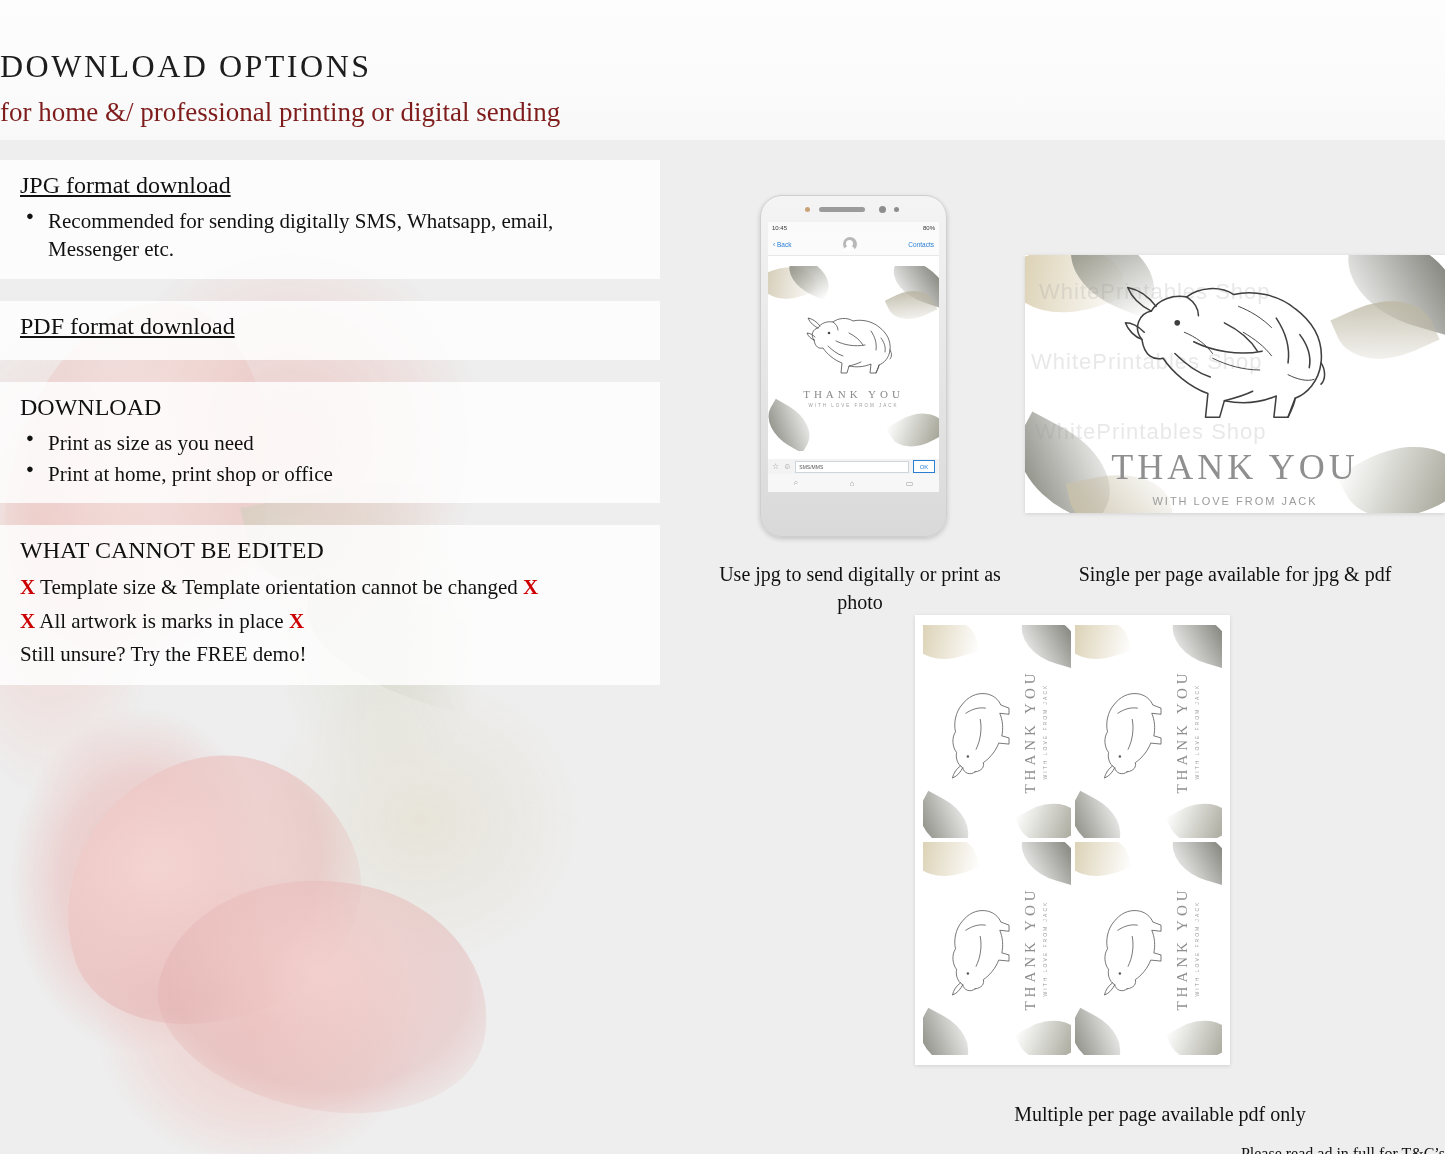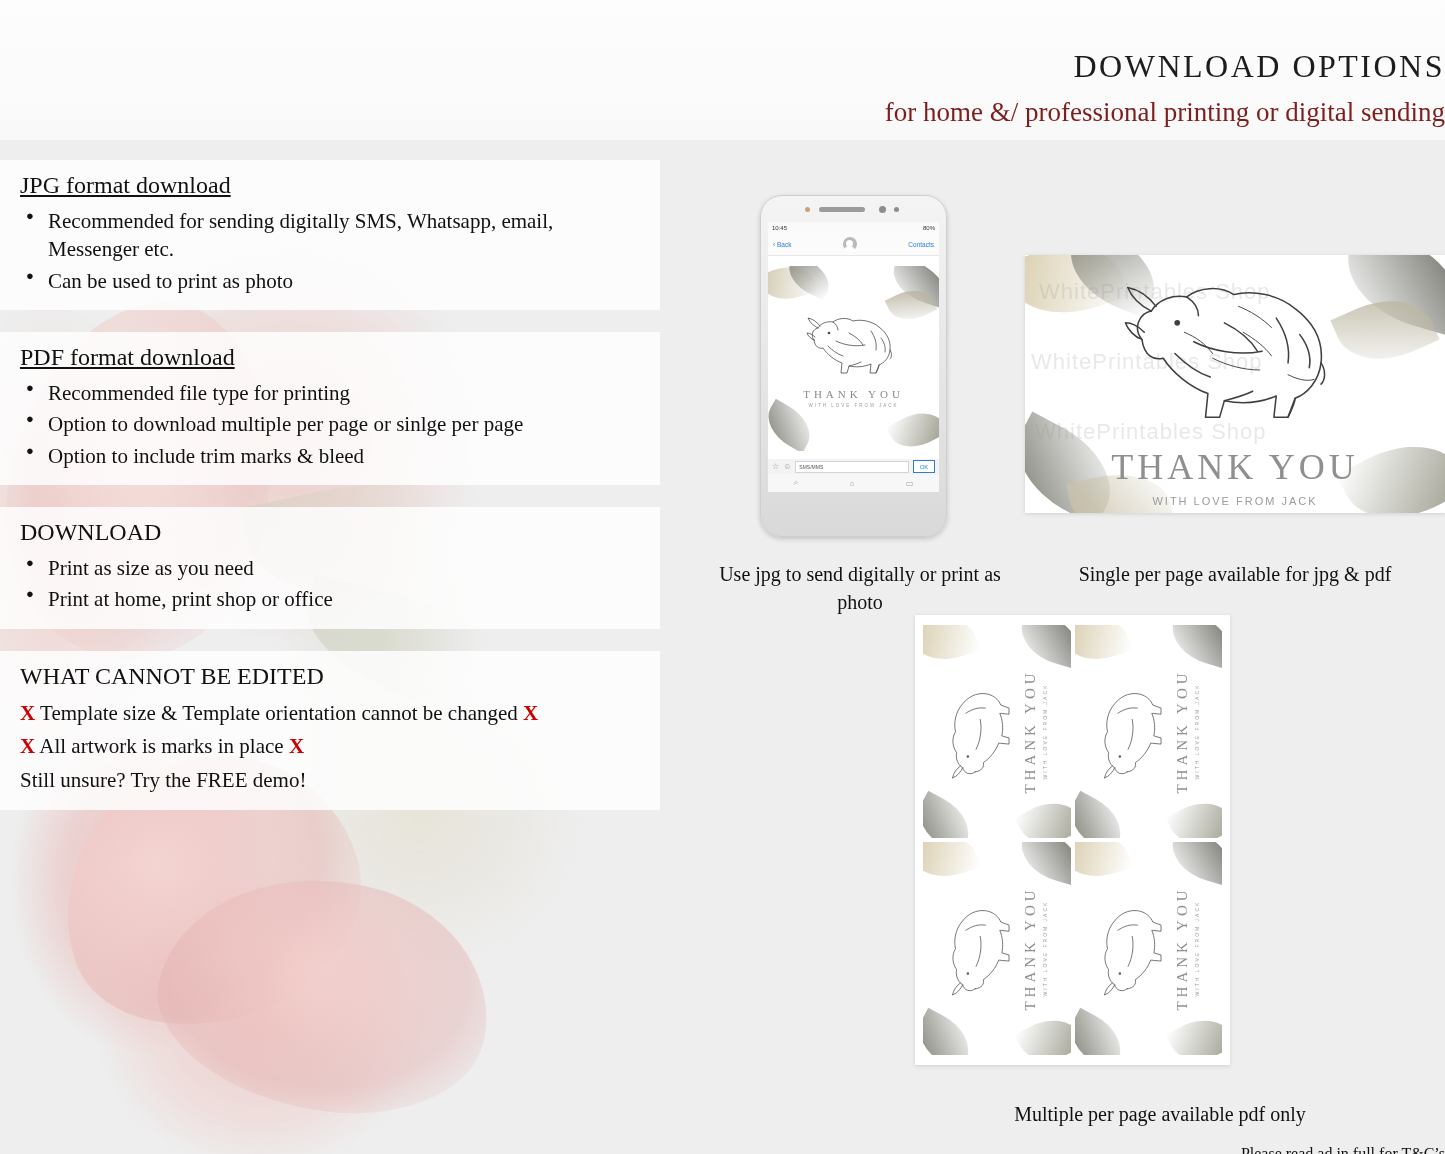--- a/index.html
+++ b/index.html
@@ -29,21 +29,21 @@
   .bg .p1{left:60px;top:760px;width:300px;height:260px;background:radial-gradient(ellipse at 35% 35%, rgba(245,214,211,.9), rgba(230,182,180,.55) 60%, rgba(230,182,180,0) 85%);transform:rotate(-18deg);}
   .bg .p2{left:160px;top:880px;width:330px;height:230px;background:radial-gradient(ellipse at 45% 40%, rgba(243,206,203,.85), rgba(226,176,175,.45) 60%, rgba(226,176,175,0) 85%);transform:rotate(12deg);}
   .bg .p3{left:10px;top:300px;width:260px;height:360px;background:radial-gradient(ellipse at 50% 40%, rgba(246,219,215,.8), rgba(234,193,190,.4) 60%, rgba(234,193,190,0) 85%);transform:rotate(8deg);}
   .bg .leaf{position:absolute;border-radius:0 70% 0 70%;}
   .bg .l1{left:250px;top:480px;width:260px;height:120px;background:linear-gradient(100deg, rgba(206,206,186,.55), rgba(206,206,186,0) 75%);transform:rotate(-12deg);}
   .bg .l2{left:300px;top:600px;width:230px;height:100px;background:linear-gradient(80deg, rgba(196,198,180,.5), rgba(196,198,180,0) 75%);transform:rotate(14deg);}
   .bg .fade{position:absolute;right:0;top:0;width:920px;height:100%;background:linear-gradient(90deg, rgba(238,238,238,0) 0%, rgba(238,238,238,.85) 22%, rgba(238,238,238,1) 45%);}
   .bg .topband{position:absolute;left:0;top:0;width:100%;height:140px;background:linear-gradient(180deg,#fdfdfd 0%, #fbfbfb 60%, rgba(250,250,250,.85) 100%);}
 
   
-  .header{position:absolute;left:0;top:0;width:100%;text-align:right;z-index:5;}
+  .header{position:absolute;left:0;top:0;width:100%;text-align:left;z-index:5;}
   .header .title{font-size:32px;letter-spacing:2.5px;color:#1d1d1d;margin-top:48px;}
   .header .sub{font-size:27px;color:#7f1d1d;margin-top:12px;}
 
   
   .left{position:absolute;left:0;top:160px;width:660px;z-index:5;}
   .block{background:rgba(255,255,255,.82);padding:10px 14px 12px 18px;margin-bottom:22px;}
   .block.size-block{padding-top:14px;padding-bottom:14px;}
   .size-title{font-size:43px;color:#111;letter-spacing:.5px;line-height:1.05;}
   .size-note{font-size:19px;color:#111;margin-top:10px;}
   .x{color:#cc0000;font-weight:bold;font-family:"Liberation Serif",serif;}
@@ -126,31 +126,25 @@
   <div class="sub">for home &amp;/ professional printing or digital sending</div>
 </div>
 
 <div class="left">
 
 
   <div class="block">
     <div class="sec-head">JPG format download</div>
     <ul>
       <li>Recommended for sending digitally SMS, Whatsapp, email, Messenger etc.</li>
-      <li>Can be used to print as photo</li>
     </ul>
   </div>
 
   <div class="block">
     <div class="sec-head">PDF format download</div>
-    <ul>
-      <li>Recommended file type for printing</li>
-      <li>Option to download multiple per page or sinlge per page</li>
-      <li>Option to include trim marks &amp; bleed</li>
-    </ul>
   </div>
 
   <div class="block">
     <div class="sec-head plain">DOWNLOAD</div>
     <ul>
       <li>Print as size as you need</li>
       <li>Print at home, print shop or office</li>
     </ul>
   </div>
 

